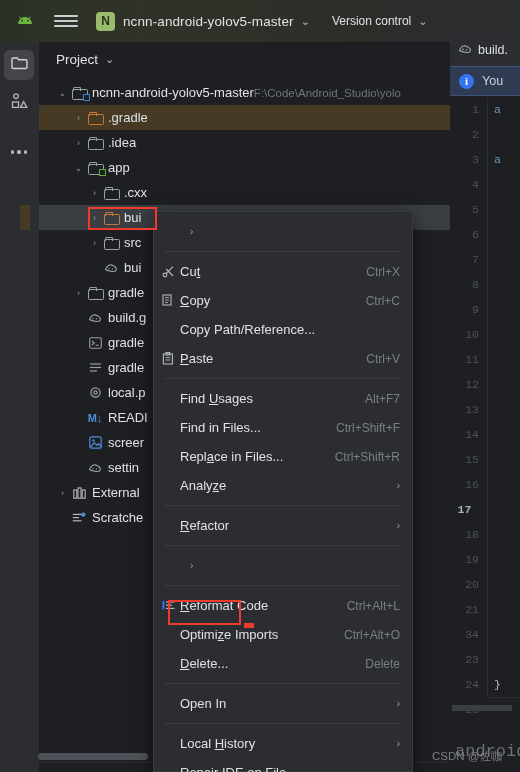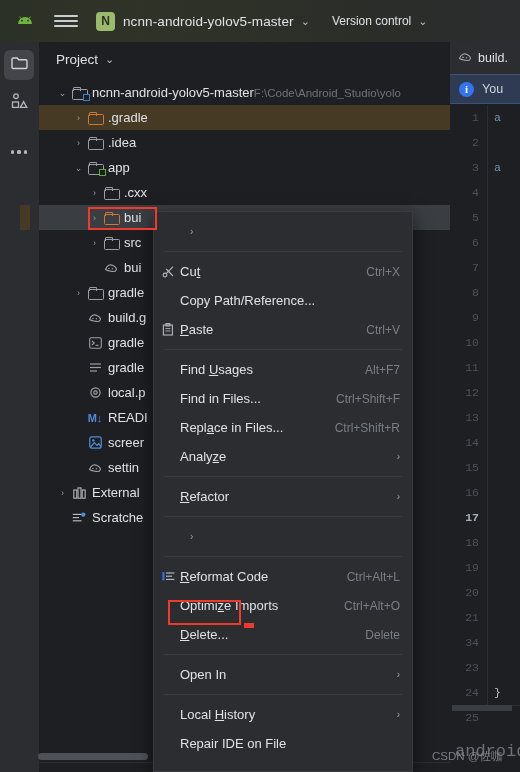--- a/index.html
+++ b/index.html
@@ -73,33 +73,33 @@
   .badge-sq { position:absolute; right:-4px; bottom:-3px; width:7px; height:7px;
     border:1.5px solid #3b7fd4; background:#1e1f22;}
   .badge-sq.green{ border-color:#5ea83c; }
 
   
   .hscroll { position:absolute; left:38px; top:753px; width:110px; height:7px; background:#4e5157; border-radius:4px; }
   .panel-sep { position:absolute; left:38px; top:762px; width:412px; height:1px; background:#2b2d30;}
   .panel-vline { position:absolute; left:38px; top:42px; width:1px; height:730px; background:#2b2d30;}
 
   
-  .editor { position:absolute; left:450px; top:42px; width:70px; height:730px; background:#1e1f22; }
+  .editor { position:absolute; left:450px; top:34px; width:70px; height:730px; background:#1e1f22; }
   .tabstrip { height:32px; display:flex; align-items:center; padding-left:8px; background:#2b2d30; }
   .tab { display:flex; align-items:center; gap:6px; color:#dfe1e5; font-size:12.5px; }
   .notify {
     height:30px; background:#2f3b53; border-top:1px solid #3d5278; border-bottom:1px solid #3d5278;
     display:flex; align-items:center; padding-left:9px; gap:8px; color:#cfd3da; font-size:12.5px;
   }
   .info-dot { width:15px; height:15px; border-radius:50%; background:#3574f0; color:#fff;
     font-size:11px; font-weight:bold; display:flex; align-items:center; justify-content:center; font-family:"Liberation Serif",serif;}
   .gutter { position:absolute; left:0; top:63px; width:36px; }
   .lnum { height:25px; line-height:25px; text-align:right; padding-right:7px;
     color:#4e5157; font-size:11.5px; font-family:"Liberation Mono", monospace; }
-  .lnum.cur { color:#a9afb8; font-weight:bold; }
+  .lnum.cur { color:#a9afb8; font-weight:bold;text-align:center; }
   .codecol { position:absolute; left:37px; top:63px; width:33px; border-left:1px solid #2b2d30; height:600px;}
   .cline { height:25px; line-height:25px; padding-left:6px; font-size:11.5px;
     font-family:"Liberation Mono", monospace; color:#6897bb; }
   .cline.brace { color:#bcbec4; }
   .editor-bottom { position:absolute; left:37px; top:663px; width:33px; height:1px; background:#2b2d30;}
   .hscroll2 { position:absolute; left:452px; top:705px; width:60px; height:6px; background:#3a3d42; }
 
   
   .ctxmenu {
     position:absolute; left:153px; top:211px; width:260px; height:561px;
@@ -442,20 +442,32 @@
           <svg width="13" height="13" viewBox="0 0 13 13">
             <circle cx="3" cy="10" r="1.9" fill="none" stroke="#b4b7bd" stroke-width="1.1"></circle>
             <line x1="4.2" y1="8.6" x2="11" y2="1.6" stroke="#b4b7bd" stroke-width="1.1"></line>
             <line x1="4.2" y1="4" x2="11" y2="11" stroke="#b4b7bd" stroke-width="1.1"></line>
           </svg>
         </span>
         <span class="mtext">Cu<u>t</u></span>
         <span class="mkey">Ctrl+X</span>
       </div>
       <div class="mi">
+        <span class="mico">
+          <svg width="13" height="13" viewBox="0 0 13 13">
+            <rect x="1" y="1" width="8" height="10" fill="none" stroke="#b4b7bd" stroke-width="1.1"></rect>
+            <line x1="3" y1="3.6" x2="7" y2="3.6" stroke="#b4b7bd" stroke-width="0.9"></line>
+            <line x1="3" y1="6" x2="7" y2="6" stroke="#b4b7bd" stroke-width="0.9"></line>
+            <line x1="3" y1="8.4" x2="6" y2="8.4" stroke="#b4b7bd" stroke-width="0.9"></line>
+          </svg>
+        </span>
+        <span class="mtext"><u>C</u>opy</span>
+        <span class="mkey">Ctrl+C</span>
+      </div>
+      <div class="mi">
         <span class="mtext">Copy Path/Reference...</span>
       </div>
       <div class="mi">
         <span class="mico">
           <svg width="13" height="13" viewBox="0 0 13 13">
             <rect x="1.4" y="2" width="9" height="10" fill="none" stroke="#b4b7bd" stroke-width="1.1"></rect>
             <rect x="4" y="0.6" width="3.8" height="2.4" fill="none" stroke="#b4b7bd" stroke-width="1.1"></rect>
             <line x1="3.4" y1="5.6" x2="8.4" y2="5.6" stroke="#b4b7bd" stroke-width="0.9"></line>
             <line x1="3.4" y1="8" x2="8.4" y2="8" stroke="#b4b7bd" stroke-width="0.9"></line>
           </svg>

